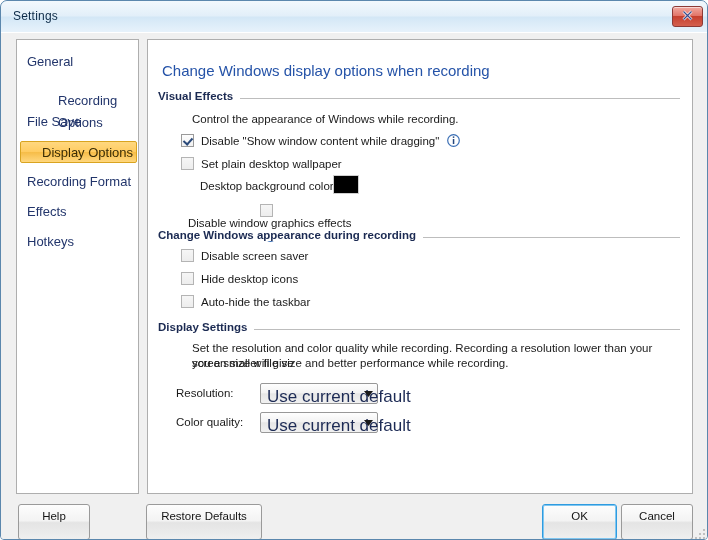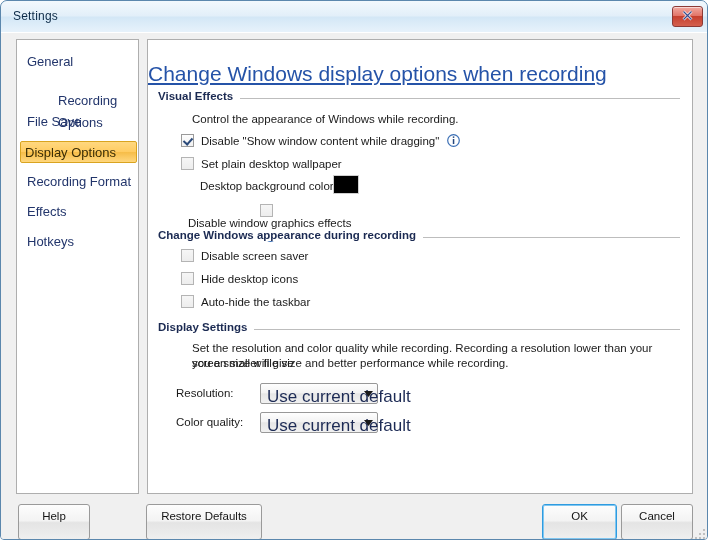--- a/index.html
+++ b/index.html
@@ -89,41 +89,40 @@
     box-sizing: border-box;
     cursor: default;
   }
   .nav-item.selected {
     background: linear-gradient(to bottom, #ffd880 0%, #ffcc62 48%, #f6bd49 52%, #ffd77e 100%);
     border: 1px solid #d9a420;
     border-radius: 2px;
     left: 3px;
     width: 117px;
     color: #3a2d05;
-    padding-left: 4px;
+    padding-left: 21px;
   }
 
   
   #content {
     position: absolute;
     left: 146px;
     top: 6px;
     width: 546px;
     height: 455px;
     background: #ffffff;
     border: 1px solid #aeaeae;
     box-sizing: border-box;
   }
   #page-title {
     position: absolute;
-    left: 0;
+    left: 14px;
     top: 22px;
-    font-size: 21px;
+    font-size: 15px;
     color: #2553a8;
-    text-decoration: underline;
   }
 
   .group {
     position: absolute;
     left: 10px;
     width: 522px;
   }
   .group-head {
     position: relative;
     height: 15px;

